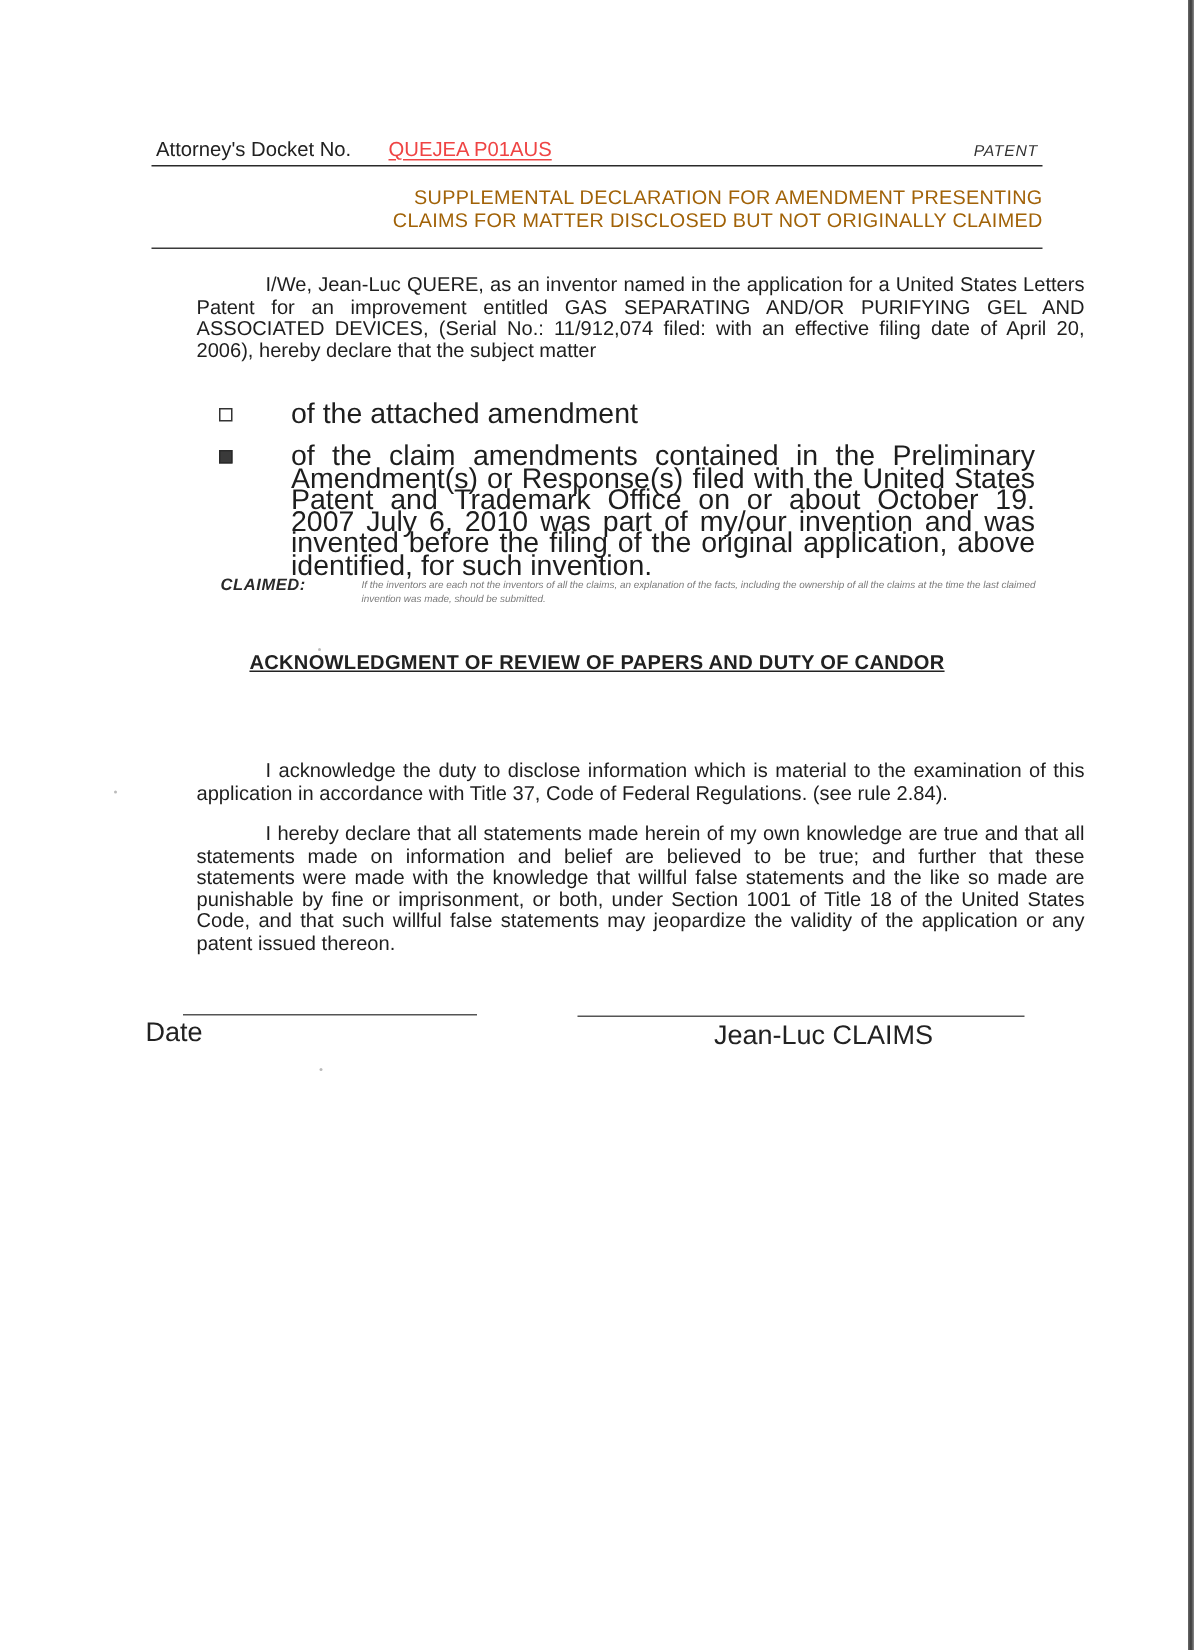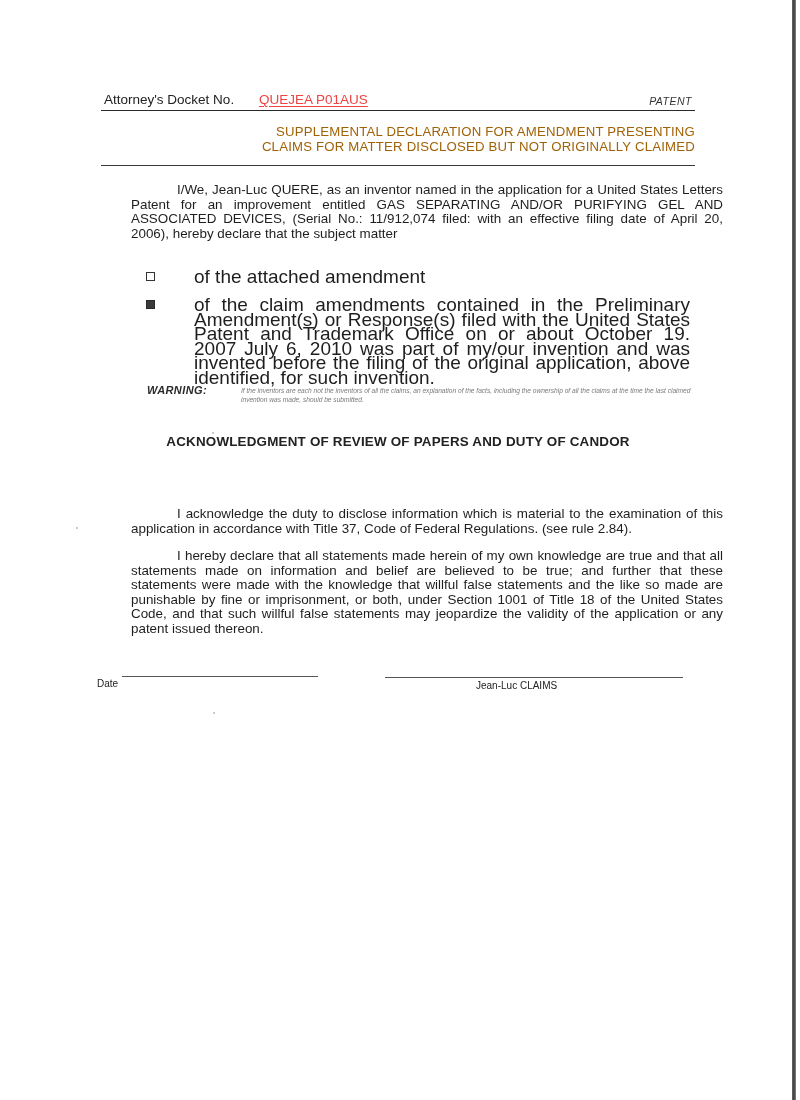--- a/index.html
+++ b/index.html
@@ -152,29 +152,30 @@
     .section-heading {
       position: absolute;
       left: 101px;
       top: 434px;
       width: 594px;
       text-align: center;
       font-size: 13.4px;
       font-weight: bold;
       letter-spacing: 0.2px;
       color: #222;
+      text-decoration: underline;
     }
     .sig-line {
       position: absolute;
       height: 1px;
       background: #555;
     }
     .sig-label {
       position: absolute;
-      font-size: 10px;
+      font-size: 18px;
       color: #222;
     }
     .speck {
       position: absolute;
       width: 2px;
       height: 2px;
       border-radius: 1px;
       background: #bbb;
     }
   </style>
@@ -202,21 +203,21 @@
   <div class="opt" style="top:270px;">
     <div class="checkbox empty" style="top:2px;"></div>
     <div class="opt-text" style="top:0;">of the attached amendment</div>
   </div>
 
   <div class="opt" style="top:298px;">
     <div class="checkbox filled" style="top:2px;"></div>
     <div class="opt-text" style="top:0;"><span>of the claim amendments contained in the Preliminary Amendment(s) or Response(s) filed with the United States Patent and Trademark Office on or about Oct</span><span class="strike">ober 19. 2007 July 6, 201</span><span>0 was part of my/our invention and was invented before the filing of the original application, above identified, for such invention.</span></div>
   </div>
 
-  <div class="warning-label">WARNING:</div>
+  <div class="warning-label">CLAIMED:</div>
   <div class="warning-text">If the inventors are each not the inventors of all the claims, an explanation of the facts, including the ownership of all the claims at the time the last claimed invention was made, should be submitted.</div>
 
   <div class="section-heading">ACKNOWLEDGMENT OF REVIEW OF PAPERS AND DUTY OF CANDOR</div>
 
   <div class="para" style="top:507px;">
     <span class="indent"></span><span>I acknowledge the duty to disclose information which is material to the examination of this application in accordance with Title 37, Code of Federal Regulations.  (see rule 2.84).</span>
   </div>
   <div class="para" style="top:549px;">
     <span class="indent"></span><span>I hereby declare that all statements made herein of my own knowledge are true and that all statements made on information and belief are believed to be true; and further that these statements were made with the knowledge that willful false statements and the like so made are punishable by fine or imprisonment, or both, under Section 1001 of Title 18 of the United States Code, and that such willful false statements may jeopardize the validity of the application or any patent issued thereon.</span>
   </div>

